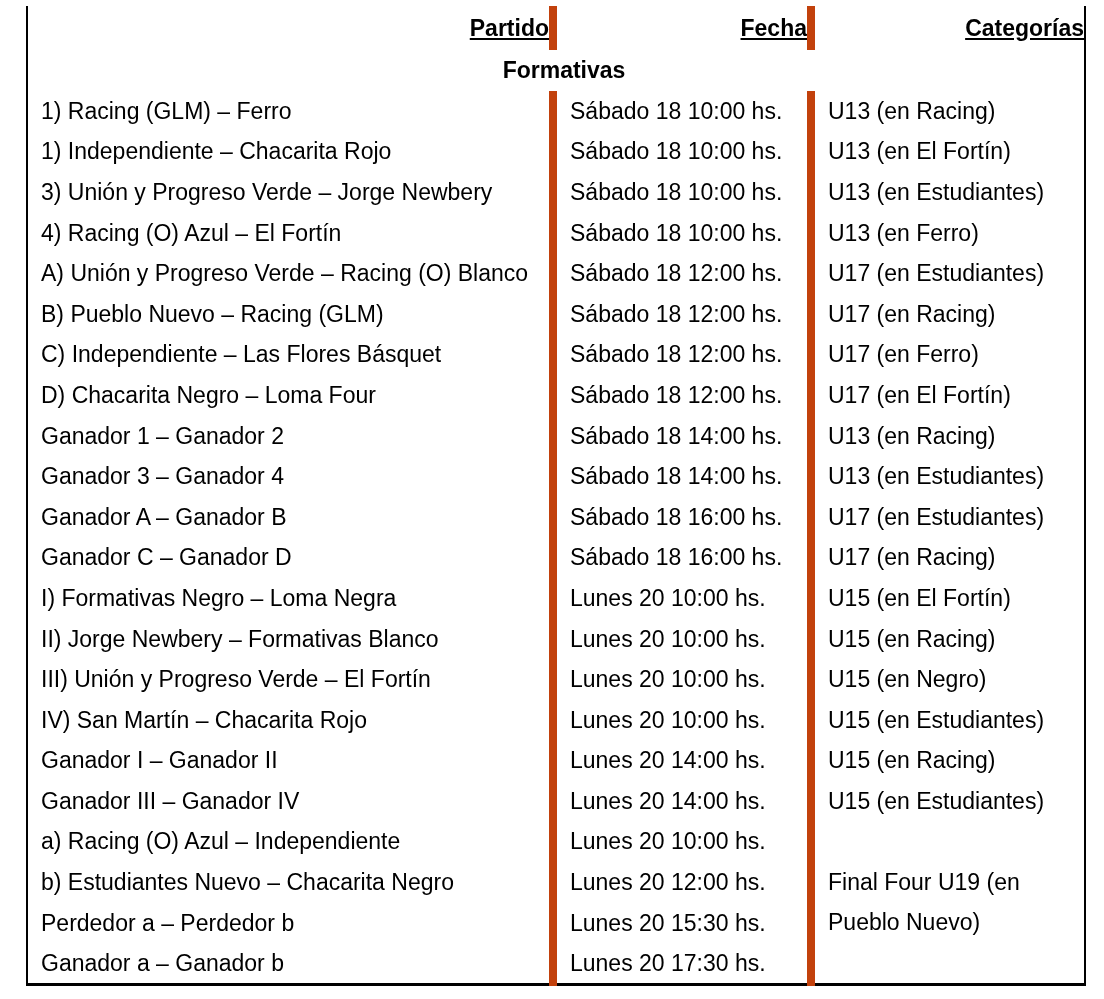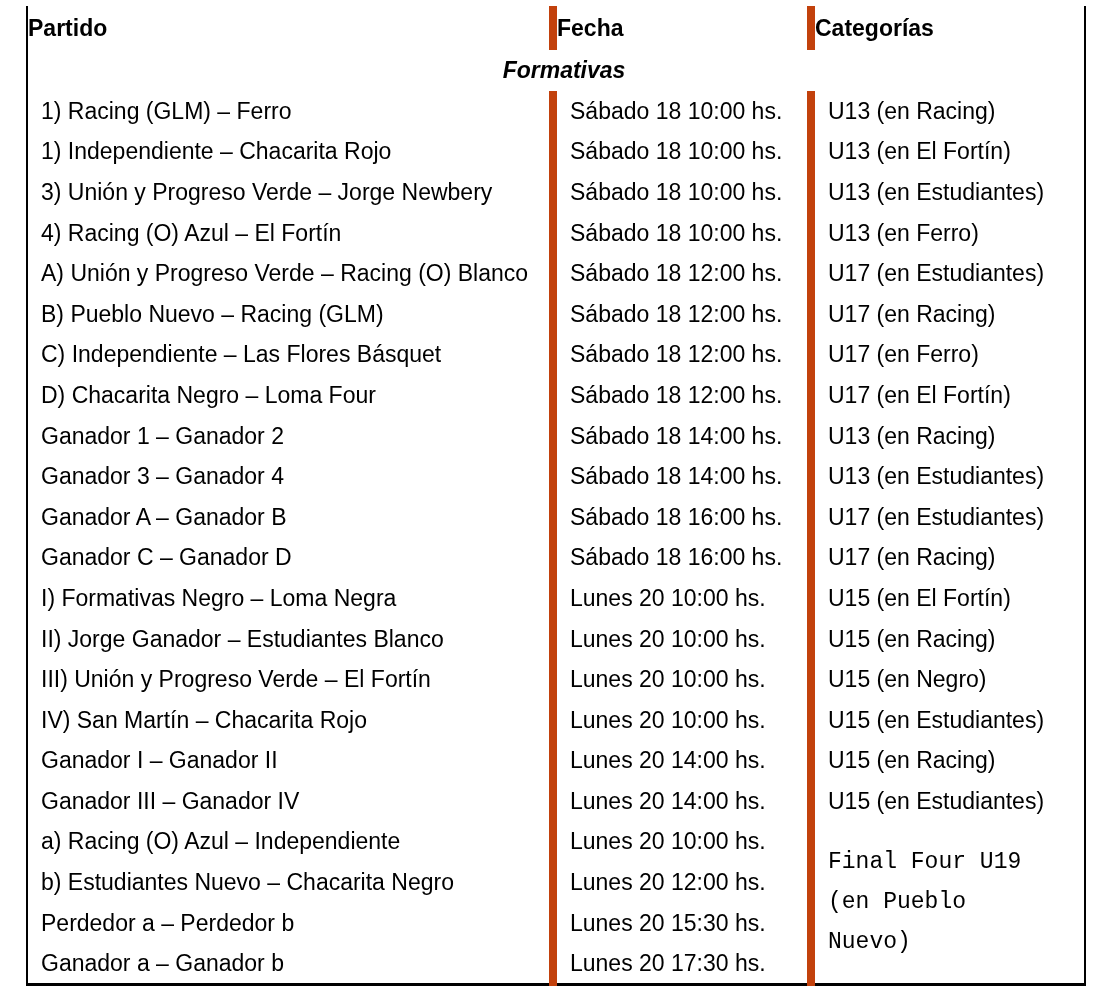--- a/index.html
+++ b/index.html
@@ -23,49 +23,48 @@
     border-right: 2px solid #000000;
     border-bottom: 3px solid #000000;
   }
   col.c1 { width: 526px; }
   col.c2 { width: 258px; }
   col.c3 { width: 274px; }
 
   th {
     font-size: 23px;
     font-weight: bold;
-    text-align: left;
+    text-align: right;
     vertical-align: middle;
     height: 44px;
     white-space: nowrap;
     overflow: hidden;
+    text-decoration: underline;
   }
   td {
     font-size: 23px;
     font-weight: normal;
     text-align: left;
     vertical-align: middle;
     height: 40.6px;
     padding-left: 13px;
     white-space: nowrap;
     overflow: hidden;
   }
   .sep { border-left: 8px solid #c2410c; }
 
   tr.section-row td {
     text-align: center;
     font-weight: bold;
     height: 41px;
     padding-left: 16px;
-    font-style: italic;
   }
   td.final-four-cell {
     white-space: normal;
     vertical-align: middle;
-    font-family: Liberation Mono, monospace;
   }
   td.final-four-cell .ff-note {
     width: 214px;
     line-height: 40px;
     font-size: 23px;
   }
 </style>
 </head>
 <body>
 
@@ -146,21 +145,21 @@
           <td>Ganador C – Ganador D</td>
           <td class="sep">Sábado 18 16:00 hs.</td>
           <td class="sep">U17 (en Racing)</td>
         </tr>
         <tr class="data-row">
           <td>I) Formativas Negro – Loma Negra</td>
           <td class="sep">Lunes 20 10:00 hs.</td>
           <td class="sep">U15 (en El Fortín)</td>
         </tr>
         <tr class="data-row">
-          <td>II) Jorge Ganador – Estudiantes Blanco</td>
+          <td>II) Jorge Newbery – Formativas Blanco</td>
           <td class="sep">Lunes 20 10:00 hs.</td>
           <td class="sep">U15 (en Racing)</td>
         </tr>
         <tr class="data-row">
           <td>III) Unión y Progreso Verde – El Fortín</td>
           <td class="sep">Lunes 20 10:00 hs.</td>
           <td class="sep">U15 (en Negro)</td>
         </tr>
         <tr class="data-row">
           <td>IV) San Martín – Chacarita Rojo</td>

